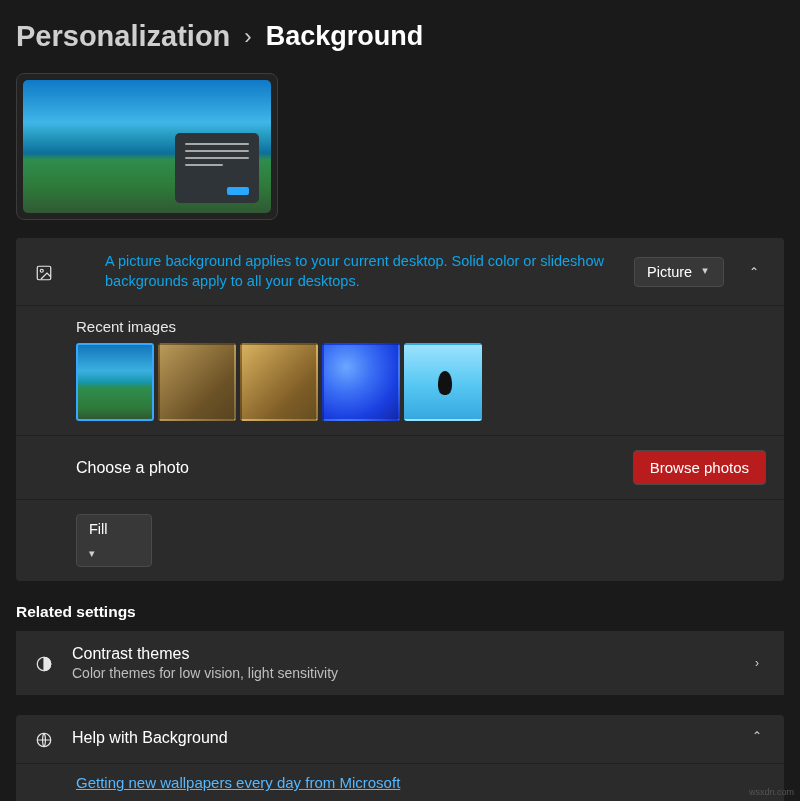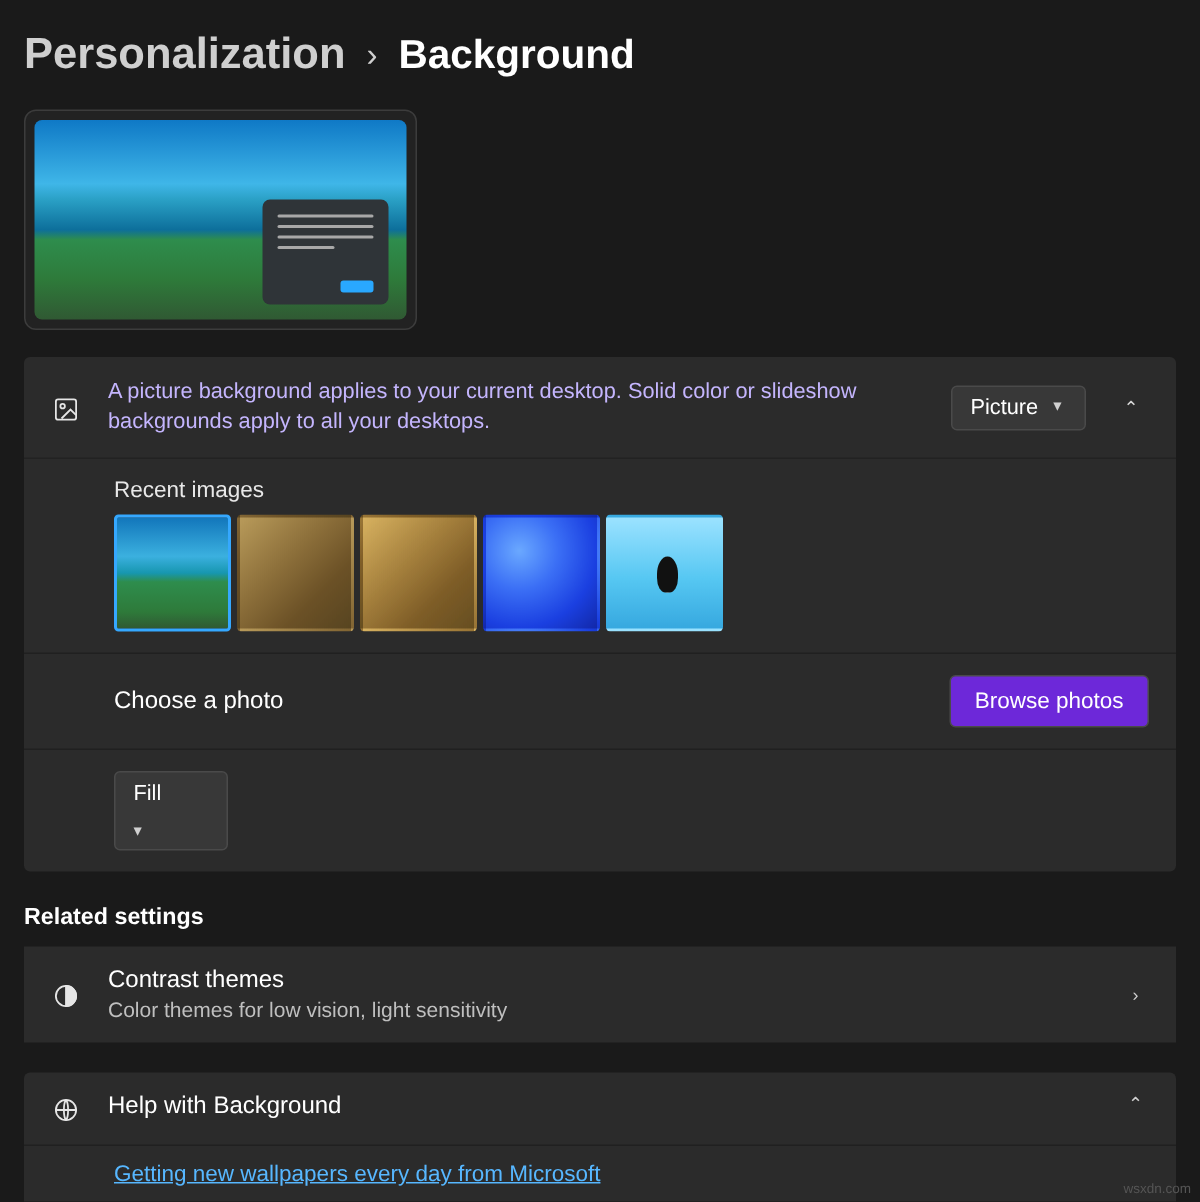--- a/index.html
+++ b/index.html
@@ -50,21 +50,21 @@
     display: flex; align-items: center; gap: 18px;
     padding: 14px 18px 14px 18px;
     border-bottom: 1px solid #222;
   }
   .icon-col { width: 20px; display:flex; justify-content:center; align-items:flex-start; padding-top:2px; color:#e6e6e6; }
   .txt-col { flex:1; }
   .title-hl {
     display:inline-block; border:1.5px solid #fff; padding: 2px 8px 3px 8px;
     font-size:16.5px; color:#fff; margin-bottom:4px;
   }
-  .desc { color:#c4b5fd; font-size:14.5px; line-height:1.35; }
+  .desc { color:#0ea5e9; font-size:14.5px; line-height:1.35;margin-left:33px; }
   .select-box {
     display:flex; gap:10px;
     background:#383838; border:1px solid #4a4a4a;
     padding:6px 12px; border-radius:4px;
     font-size:14.5px; color:#fff; min-width:90px; cursor:pointer;
   }
   .chev { font-size:11px; color:#d0d0d0; }
   .expander-chevron { width:24px; text-align:center; color:#d8d8d8; cursor:pointer; font-size:12px; }
 
   .sect-row {
@@ -78,21 +78,21 @@
   .thumb { width:78px; height:78px; border-radius:3px; cursor:pointer; border:2px solid transparent; }
   .thumb.sel { border-color:#35a8ff; }
   .t-aerial { background: linear-gradient(180deg,#1276bb 0%,#3bb0df 35%,#1797b0 50%,#2e8d4d 58%,#2e7a3a 85%,#305933 100%); }
   .t-lion { background: linear-gradient(135deg,#b89a5a 0%,#8c6f3a 40%,#6b5126 70%,#574420 100%); }
   .t-bloom { background: radial-gradient(circle at 30% 30%,#6aa8ff 0%,#3b6ff5 35%,#1a3fe0 70%,#1228a8 100%); }
   .t-penguin { background: linear-gradient(180deg,#9be2ff 0%,#56c7f2 55%,#36a8df 100%); position:relative; }
   .t-penguin::after{content:"";position:absolute;left:32px;top:26px;width:14px;height:24px;background:#111;border-radius:50% 50% 40% 40%;}
   .t-penguin::before{content:"";position:absolute;left:33px;top:34px;width:12px;height:16px;background:#fff;border-radius:50%;}
 
   .btn {
-    background:#6d28d9; border:1px solid #4a4a4a; color:#fff;
+    background:#b91c1c; border:1px solid #4a4a4a; color:#fff;
     padding:8px 16px; border-radius:4px; font-size:15px; cursor:pointer;
   }
   .fit-select { min-width:76px; justify-content:space-between;flex-direction:column; }
 
   .related-head { font-size:15.5px; font-weight:600; margin: 22px 0 10px 0; }
   .list-card {
     background:#2b2b2b; border-radius:0; margin-bottom:4px;
     display:flex; align-items:center; gap:18px;
     padding: 14px 18px;
   }

